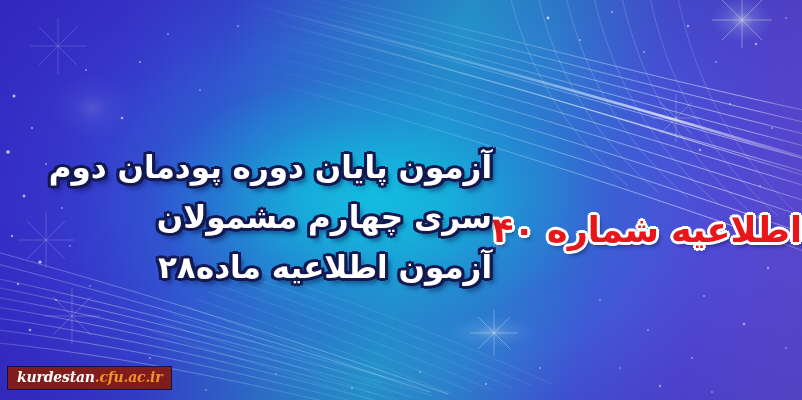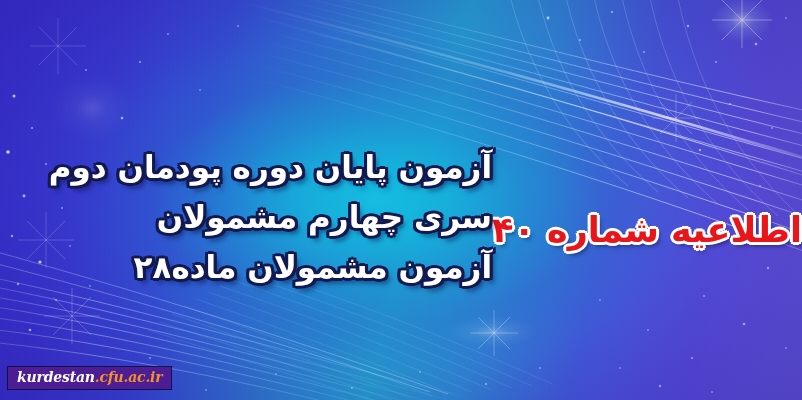--- a/index.html
+++ b/index.html
@@ -136,21 +136,21 @@
       -3px -2px #131a52, 3px -2px #131a52, -3px 2px #131a52, 3px 2px #131a52,
       4px 5px 5px rgba(8,10,60,0.55);
   }
   .body-line { display: block; }
 
   
   .watermark {
     position: absolute;
     left: 8px;
     bottom: 11px;
-    background: #4c1d95;
+    background: #7f1d1d;
     padding: 3px 9px 4px 9px;
     font-family: "DejaVu Serif", "Liberation Serif", serif;
     font-style: italic;
     font-weight: bold;
     font-size: 14px;
     letter-spacing: -0.2px;
     direction: ltr;
     line-height: 1.1;
     box-shadow: 0 0 0 1px rgba(8,12,50,0.85);
   }
@@ -349,21 +349,21 @@
     </g>
   </svg>
 
   <div class="bg-layer bg-vignette"></div>
 
   <div class="content">
     <div class="title">اطلاعیه شماره ۴۰</div>
 
     <div class="body-text">
       <span class="body-line">آزمون پایان دوره پودمان دوم سری چهارم مشمولان</span>
-      <span class="body-line">آزمون مشمولان ماده۲۸</span>
+      <span class="body-line">آزمون اطلاعیه ماده۲۸</span>
     </div>
   </div>
 
   <div class="watermark">
     <span class="wm-name">kurdestan</span><span class="wm-domain">.cfu.ac.ir</span>
   </div>
 
 </div>
 
 </body></html>

